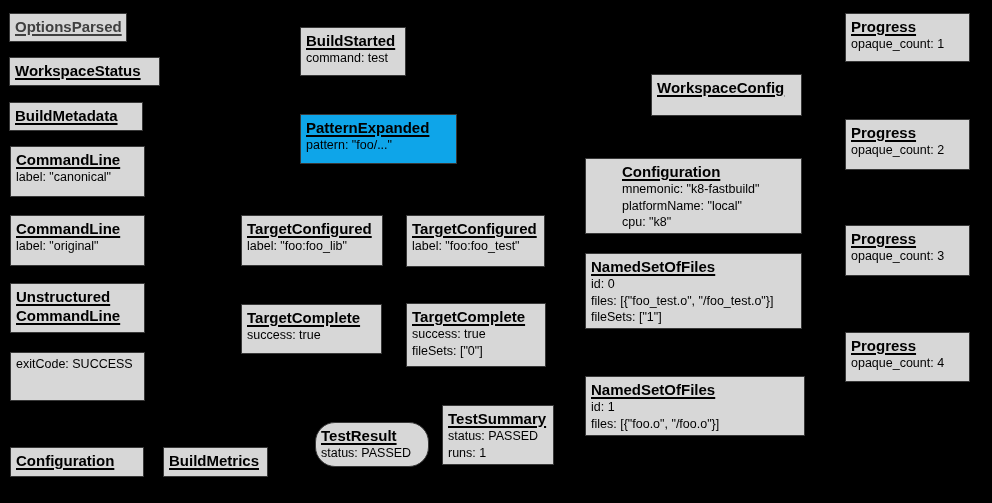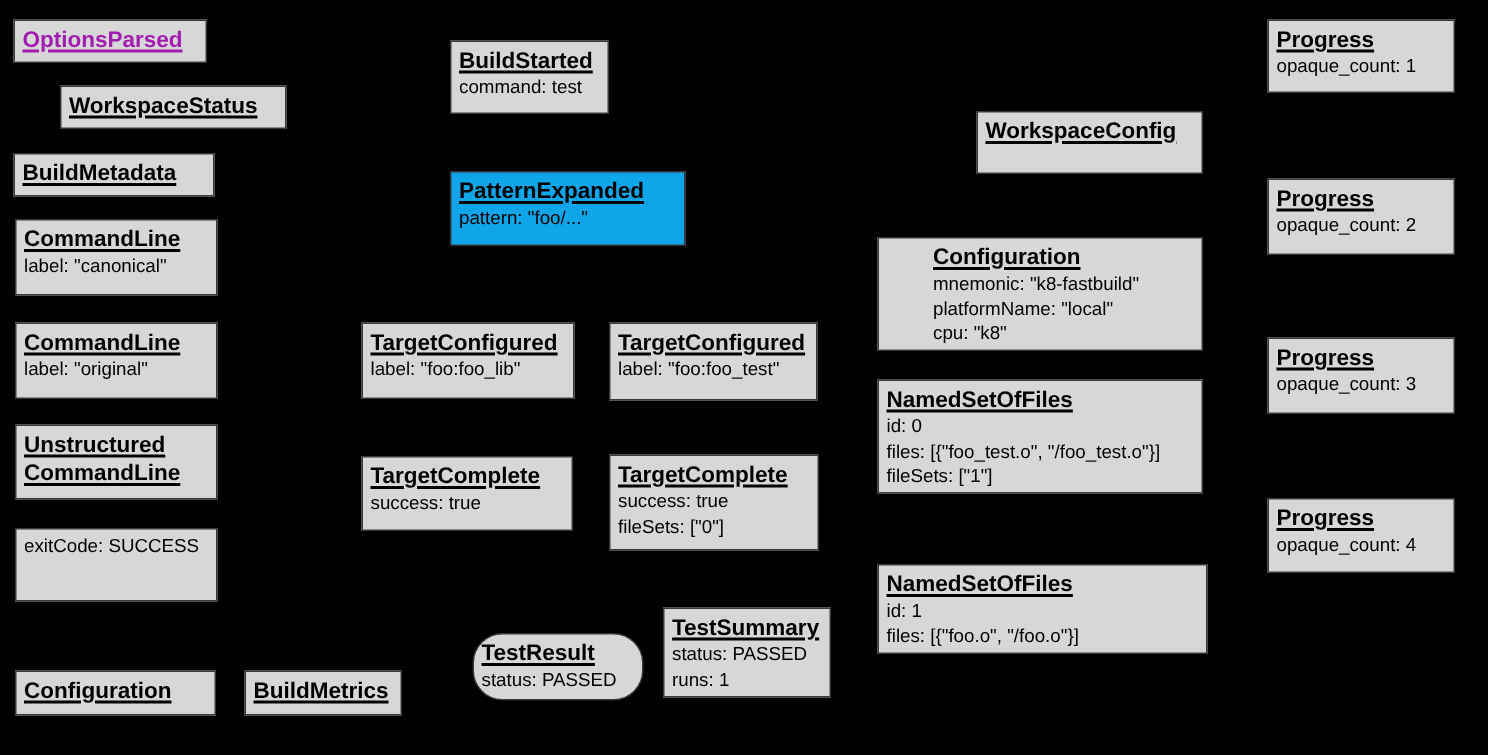--- a/index.html
+++ b/index.html
@@ -40,25 +40,25 @@
   .node-attrs .attr {
     font-size: 12.5px;
     line-height: 16.5px;
     white-space: nowrap;
   }
 </style>
 </head>
 <body>
 
 <div id="canvas" style="background: rgb(0, 0, 0);">
-    <div class="node" style="left: 9px; top: 13px; width: 129px; height: 29px; background: rgb(215, 215, 215); border-color: rgb(56, 56, 56); color: #a21caf;">
+    <div class="node" style="left: 9px; top: 13px; width: 118px; height: 29px; background: rgb(215, 215, 215); border-color: rgb(56, 56, 56); color: #404040;">
     <div class="node-title"><div>OptionsParsed</div></div>
     <div class="node-attrs"></div>
   </div>
-    <div class="node" style="left: 9px; top: 57px; width: 151px; height: 29px; background: rgb(215, 215, 215); border-color: rgb(56, 56, 56); color: rgb(0, 0, 0); margin-left: 31px;">
+    <div class="node" style="left: 9px; top: 57px; width: 151px; height: 29px; background: rgb(215, 215, 215); border-color: rgb(56, 56, 56); color: rgb(0, 0, 0);">
     <div class="node-title"><div>WorkspaceStatus</div></div>
     <div class="node-attrs"></div>
   </div>
     <div class="node" style="left: 9px; top: 102px; width: 134px; height: 29px; background: rgb(215, 215, 215); border-color: rgb(56, 56, 56); color: rgb(0, 0, 0);">
     <div class="node-title"><div>BuildMetadata</div></div>
     <div class="node-attrs"></div>
   </div>
     <div class="node" style="left: 10px; top: 146px; width: 135px; height: 51px; background: rgb(215, 215, 215); border-color: rgb(56, 56, 56); color: rgb(0, 0, 0);">
     <div class="node-title"><div>CommandLine</div></div>
     <div class="node-attrs">

